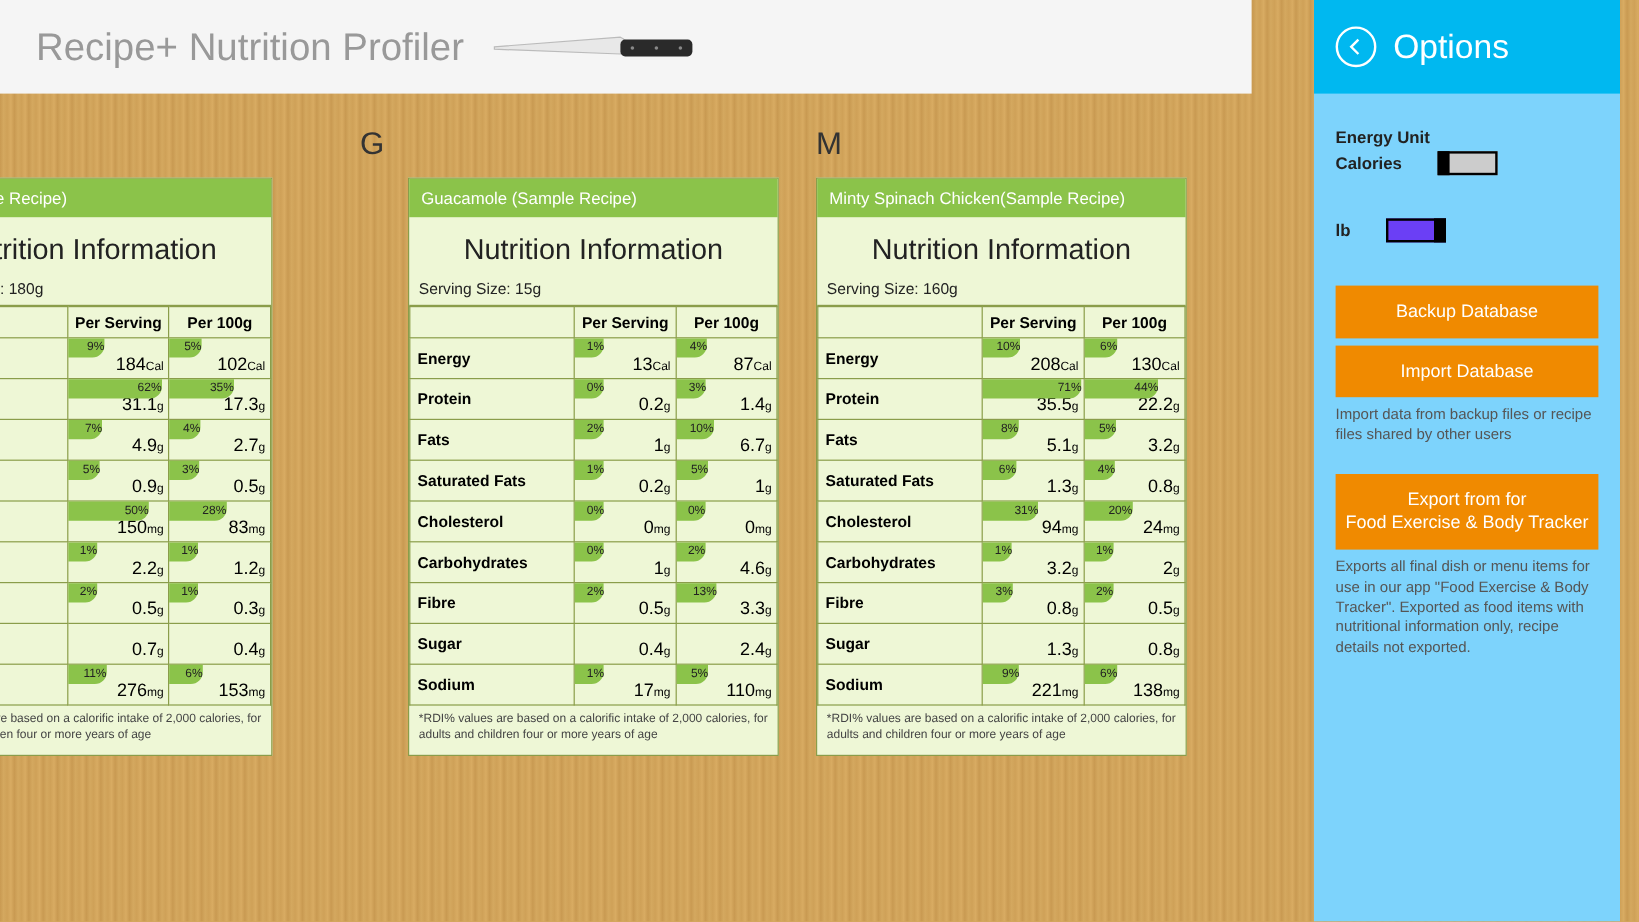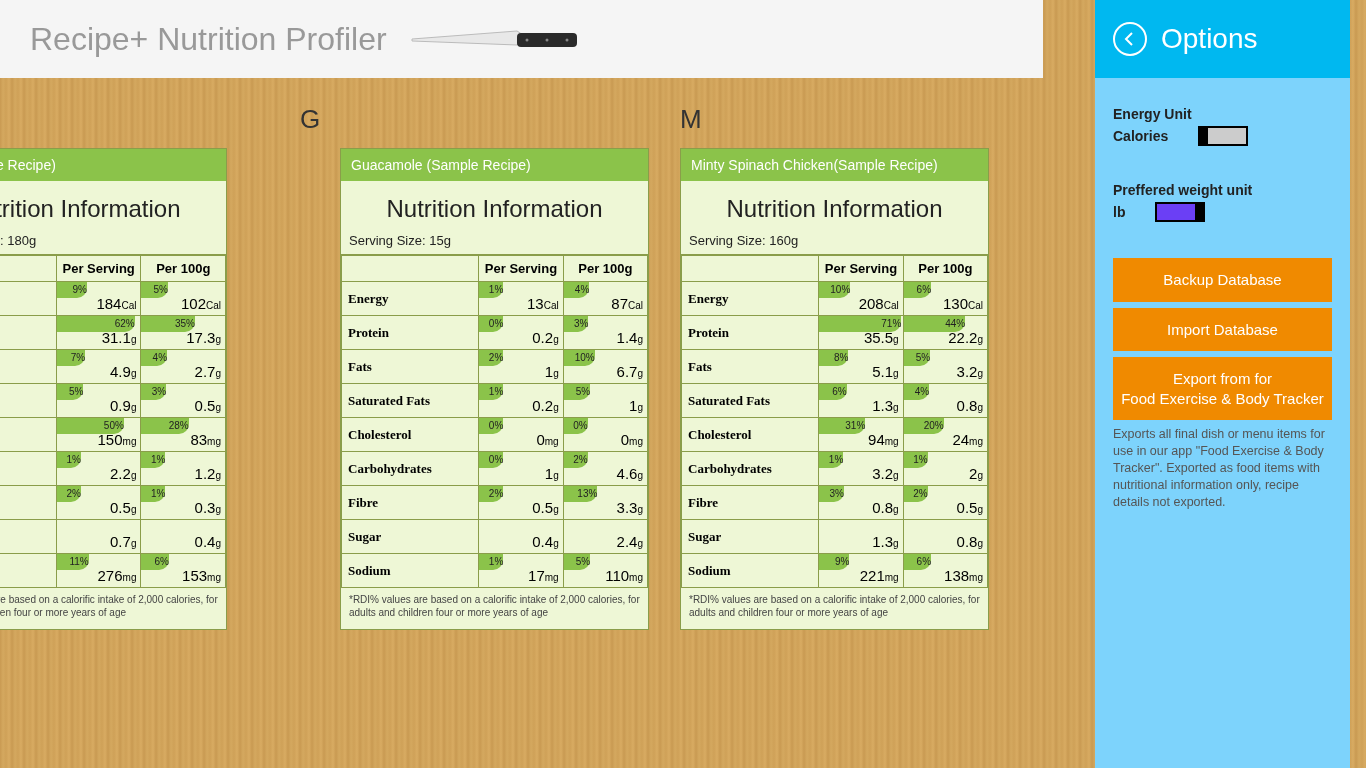--- a/index.html
+++ b/index.html
@@ -15,21 +15,21 @@
 .card-g { left: 300px; top: 70px; margin-left: 40px; }
 .card-m { left: 680px; top: 70px; }
 .card-title { background: #8bc34a; color: #fff; padding: 8px 10px; font-size: 14px; font-weight: 400; }
 .nutri-title { text-align: center; font-size: 24px; font-weight: 300; padding: 14px 0 6px; color: #222; }
 .serving { font-size: 13px; padding: 4px 8px 6px; color: #222; border-bottom: 1px solid #8a9d4a; }
 table.nutri { width: 100%; border-collapse: collapse; font-size: 13px; }
 table.nutri th, table.nutri td { border: 1px solid #8a9d4a; padding: 0; }
 table.nutri th { font-weight: 600; text-align: center; height: 26px; vertical-align: middle; }
 table.nutri th.name-col { width: 138px; }
 table.nutri th.val-col { width: 85px; }
-table.nutri td.name { padding: 0 6px; font-weight: 600; height: 34px; vertical-align: middle; font-family: Liberation Serif, serif; }
+table.nutri td.name { padding: 0 6px; font-weight: 600; height: 34px; vertical-align: middle; }
 table.nutri td.val { position: relative; height: 34px; vertical-align: bottom; text-align: right; padding: 0 4px 3px 0; }
 .pct { position: absolute; top: 0; left: 0; height: 16px; background: #8bc34a; border-bottom-right-radius: 10px; font-size: 10px; color: #222; padding-left: 3px; line-height: 15px; min-width: 24px; }
 .unit { font-size: 10px; }
 .num { font-size: 15px; }
 .footnote { font-size: 10px; color: #444; padding: 5px 8px 10px; line-height: 1.3; }
 .sidebar { position: absolute; top: 0; right: 16px; width: 255px; height: 768px; background: #7dd3fc; }
 .sidebar-head { background: #00b8f0; height: 78px; display: flex; align-items: center; padding-left: 18px; gap: 14px; }
 .back-btn { width: 34px; height: 34px; border: 2px solid #fff; border-radius: 50%; display: flex; align-items: center; justify-content: center; color: #fff; cursor: pointer; }
 .sidebar-title { color: #fff; font-size: 28px; font-weight: 300; }
 .sidebar-body { padding: 28px 18px 18px; color: #222; }
@@ -256,28 +256,28 @@
     <div class="sidebar-title">Options</div>
   </div>
   <div class="sidebar-body">
     <div class="opt-label">Energy Unit</div>
     <div class="toggle-row">
       <div class="toggle-val">Calories</div>
       <div class="toggle off">
           <div class="knob"></div>
         </div>
     </div>
-    <div class="opt-label">Preffered weight unit</div>
     <div class="toggle-row">
       <div class="toggle-val">lb</div>
       <div class="toggle on">
           <div class="knob"></div>
         </div>
     </div>
     <div class="btn-orange">Backup Database</div>
     <div class="btn-orange">Import Database</div>
+    <div class="btn-desc">Import data from backup files or recipe files shared by other users</div>
     <div class="btn-orange">
       <span>Export from for</span><br>
       <span>Food Exercise &amp; Body Tracker</span>
     </div>
     <div class="btn-desc" style="margin-bottom:0">Exports all final dish or menu items for use in our app "Food Exercise &amp; Body Tracker". Exported as food items with nutritional information only, recipe details not exported.</div>
   </div>
 </div>
 
 </body></html>

